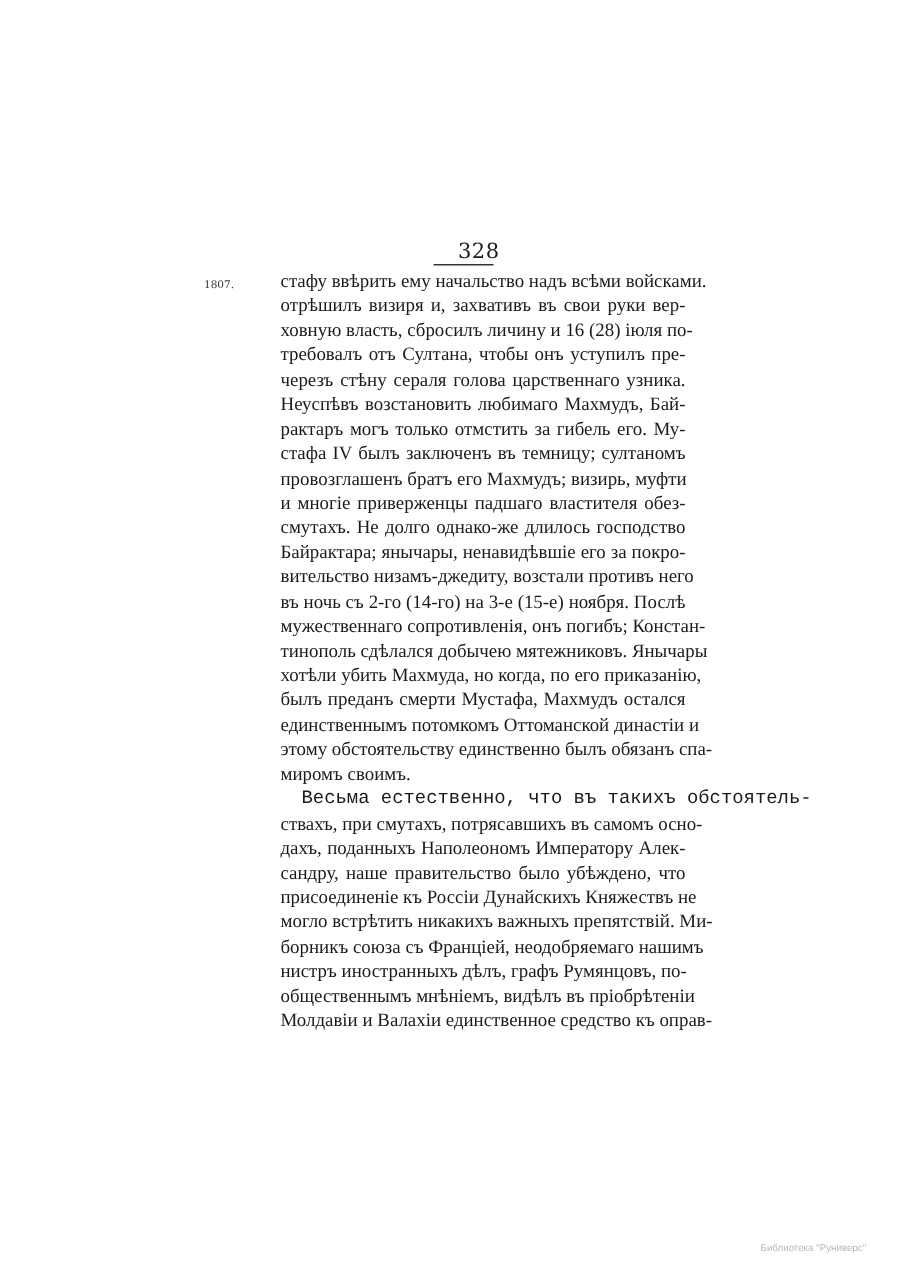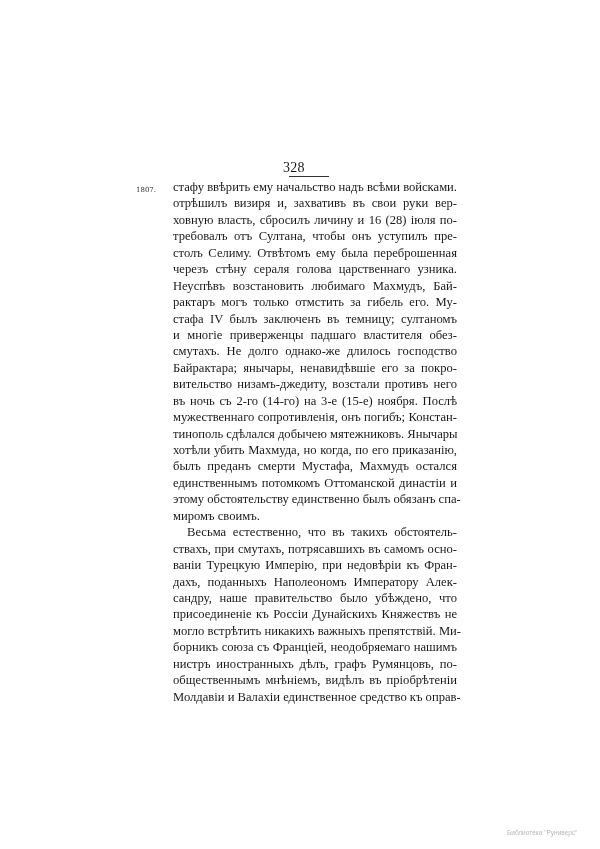--- a/index.html
+++ b/index.html
@@ -1,74 +1,73 @@
 <!DOCTYPE html>
 <html><head>
 <meta charset="utf-8">
 <style>
   html, body { margin: 0; padding: 0; }
   body {
     width: 600px; height: 849px; background: #ffffff; position: relative;
     overflow: hidden; font-family: "DejaVu Serif", "Liberation Serif", serif; color: #1a1a1a;
   }
   .page-number {
-    position: absolute; left: 283px; top: 160px; width: 50px; text-align: left;
-    font-size: 14px; letter-spacing: 0.3px; font-family: Liberation Serif, serif;
+    position: absolute; left: 283px; top: 160px; width: 50px; text-align: right;
+    font-size: 14px; letter-spacing: 0.3px;
   }
   .page-rule {
     position: absolute; left: 289px; top: 176px; width: 40px; height: 1px; background: #333;
   }
   .margin-year {
     position: absolute; left: 136px; top: 186px; font-size: 7px; color: #333;
   }
   .text-block {
     position: absolute; left: 173px; top: 179px; width: 284px;
     font-size: 12.6px; line-height: 16.45px; text-align: justify;
     font-family: "Liberation Serif", "DejaVu Serif", serif;
   }
-  .line { display: block; white-space: nowrap; text-align: justify; text-align-last: justify; height: 16.45px; }
+  .line { display: block; white-space: nowrap; text-align: justify; text-align-last: justify; height: 16.45px; margin-left: 14px; }
   .line.last { text-align-last: left; }
-  .line.indent { padding-left: 14px; }
+  .line.indent { padding-left: 14px; font-family: Liberation Mono, monospace; }
   .watermark {
     position: absolute; left: 507px; top: 829px; font-size: 6.5px; color: #b8b8b8;
     font-family: "Liberation Sans", sans-serif;
   }
 </style>
 </head>
 <body>
 
 <div class="page-number">328</div>
 <div class="page-rule"></div>
 <div class="margin-year">1807.</div>
 
 <div class="text-block">
   <span class="line">стафу ввѣрить ему начальство надъ всѣми войсками.</span>
   <span class="line">отрѣшилъ визиря и, захвативъ въ свои руки вер-</span>
   <span class="line">ховную власть, сбросилъ личину и 16 (28) іюля по-</span>
   <span class="line">требовалъ отъ Султана, чтобы онъ уступилъ пре-</span>
-  <span class="line">столъ Селиму. Отвѣтомъ ему была переброшенная</span>
   <span class="line">черезъ стѣну сераля голова царственнаго узника.</span>
   <span class="line">Неуспѣвъ возстановить любимаго Махмудъ, Бай-</span>
   <span class="line">рактаръ могъ только отмстить за гибель его. Му-</span>
   <span class="line">стафа IV былъ заключенъ въ темницу; султаномъ</span>
+  <span class="line">провозглашенъ братъ его Махмудъ; визирь, муфти</span>
   <span class="line">и многіе приверженцы падшаго властителя обез-</span>
   <span class="line">смутахъ. Не долго однако-же длилось господство</span>
   <span class="line">Байрактара; янычары, ненавидѣвшіе его за покро-</span>
   <span class="line">вительство низамъ-джедиту, возстали противъ него</span>
   <span class="line">въ ночь съ 2-го (14-го) на 3-е (15-е) ноября. Послѣ</span>
   <span class="line">мужественнаго сопротивленія, онъ погибъ; Констан-</span>
   <span class="line">тинополь сдѣлался добычею мятежниковъ. Янычары</span>
   <span class="line">хотѣли убить Махмуда, но когда, по его приказанію,</span>
   <span class="line">былъ преданъ смерти Мустафа, Махмудъ остался</span>
   <span class="line">единственнымъ потомкомъ Оттоманской династіи и</span>
   <span class="line">этому обстоятельству единственно былъ обязанъ спа-</span>
   <span class="line last">миромъ своимъ.</span>
   <span class="line indent">Весьма естественно, что въ такихъ обстоятель-</span>
   <span class="line">ствахъ, при смутахъ, потрясавшихъ въ самомъ осно-</span>
-  <span class="line">ваніи Турецкую Имперію, при недовѣріи къ Фран-</span>
   <span class="line">дахъ, поданныхъ Наполеономъ Императору Алек-</span>
   <span class="line">сандру, наше правительство было убѣждено, что</span>
   <span class="line">присоединеніе къ Россіи Дунайскихъ Княжествъ не</span>
   <span class="line">могло встрѣтить никакихъ важныхъ препятствій. Ми-</span>
   <span class="line">борникъ союза съ Франціей, неодобряемаго нашимъ</span>
   <span class="line">нистръ иностранныхъ дѣлъ, графъ Румянцовъ, по-</span>
   <span class="line">общественнымъ мнѣніемъ, видѣлъ въ пріобрѣтеніи</span>
   <span class="line">Молдавіи и Валахіи единственное средство къ оправ-</span>
 </div>
 

